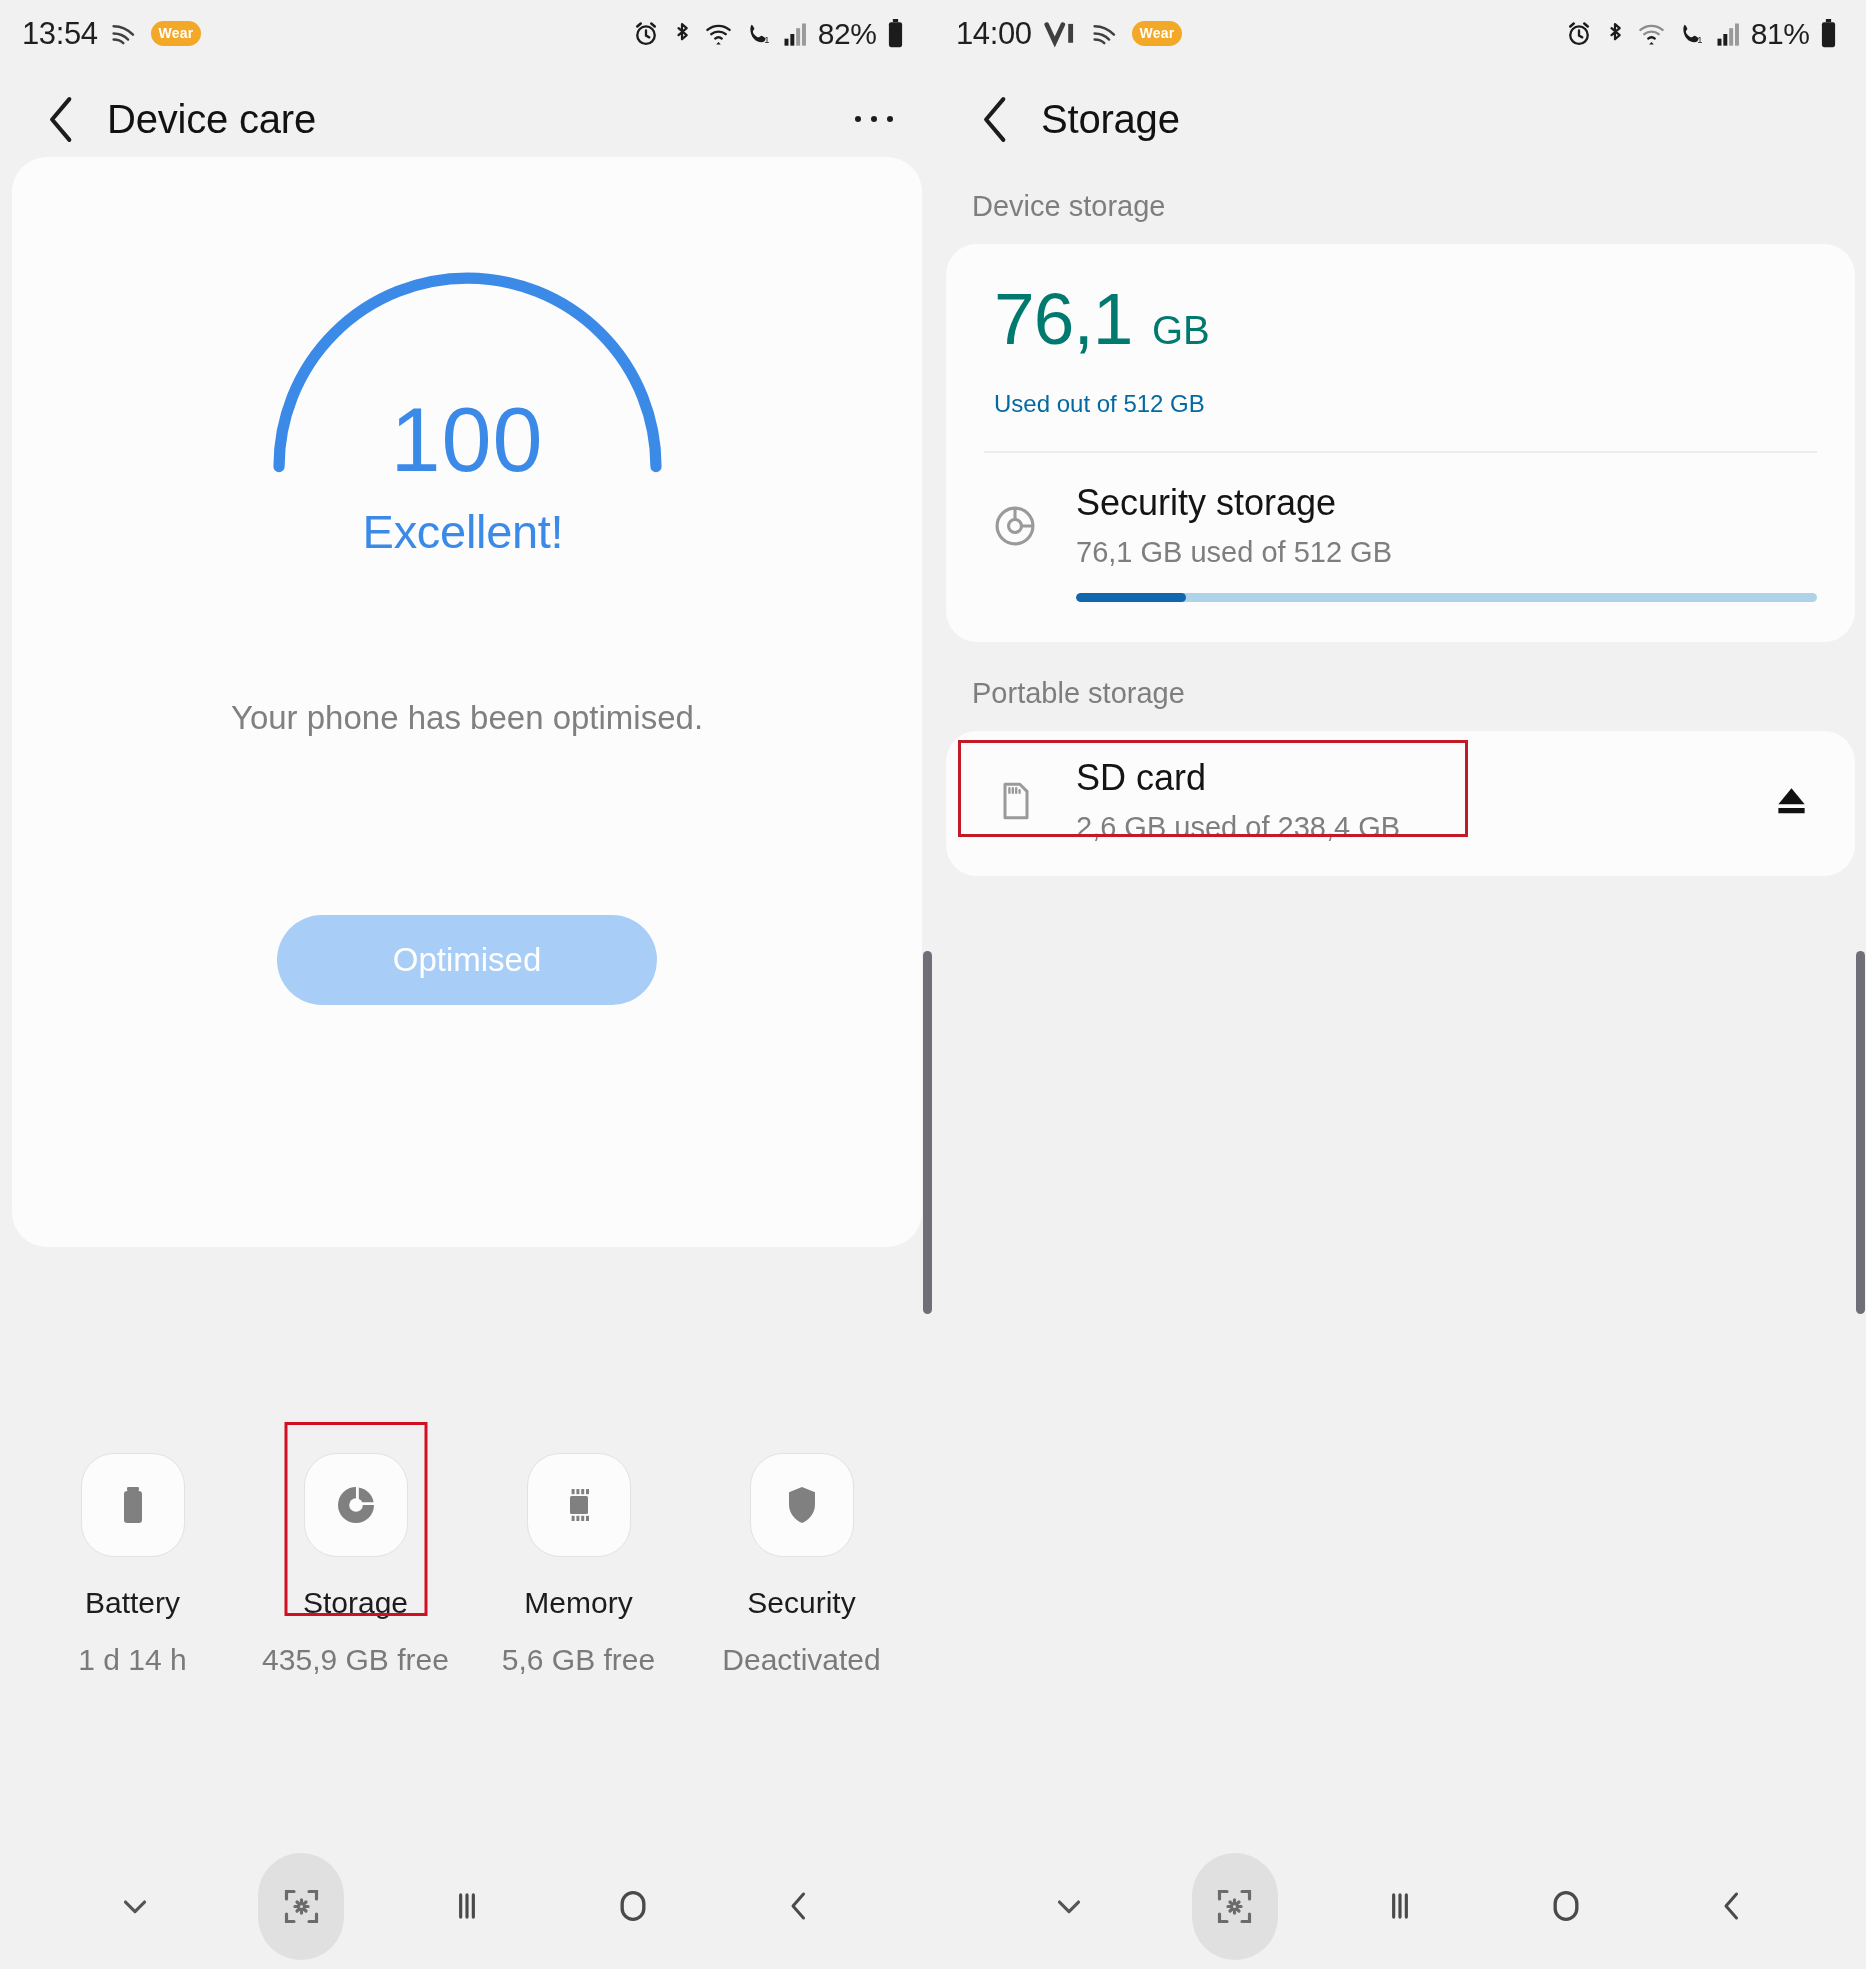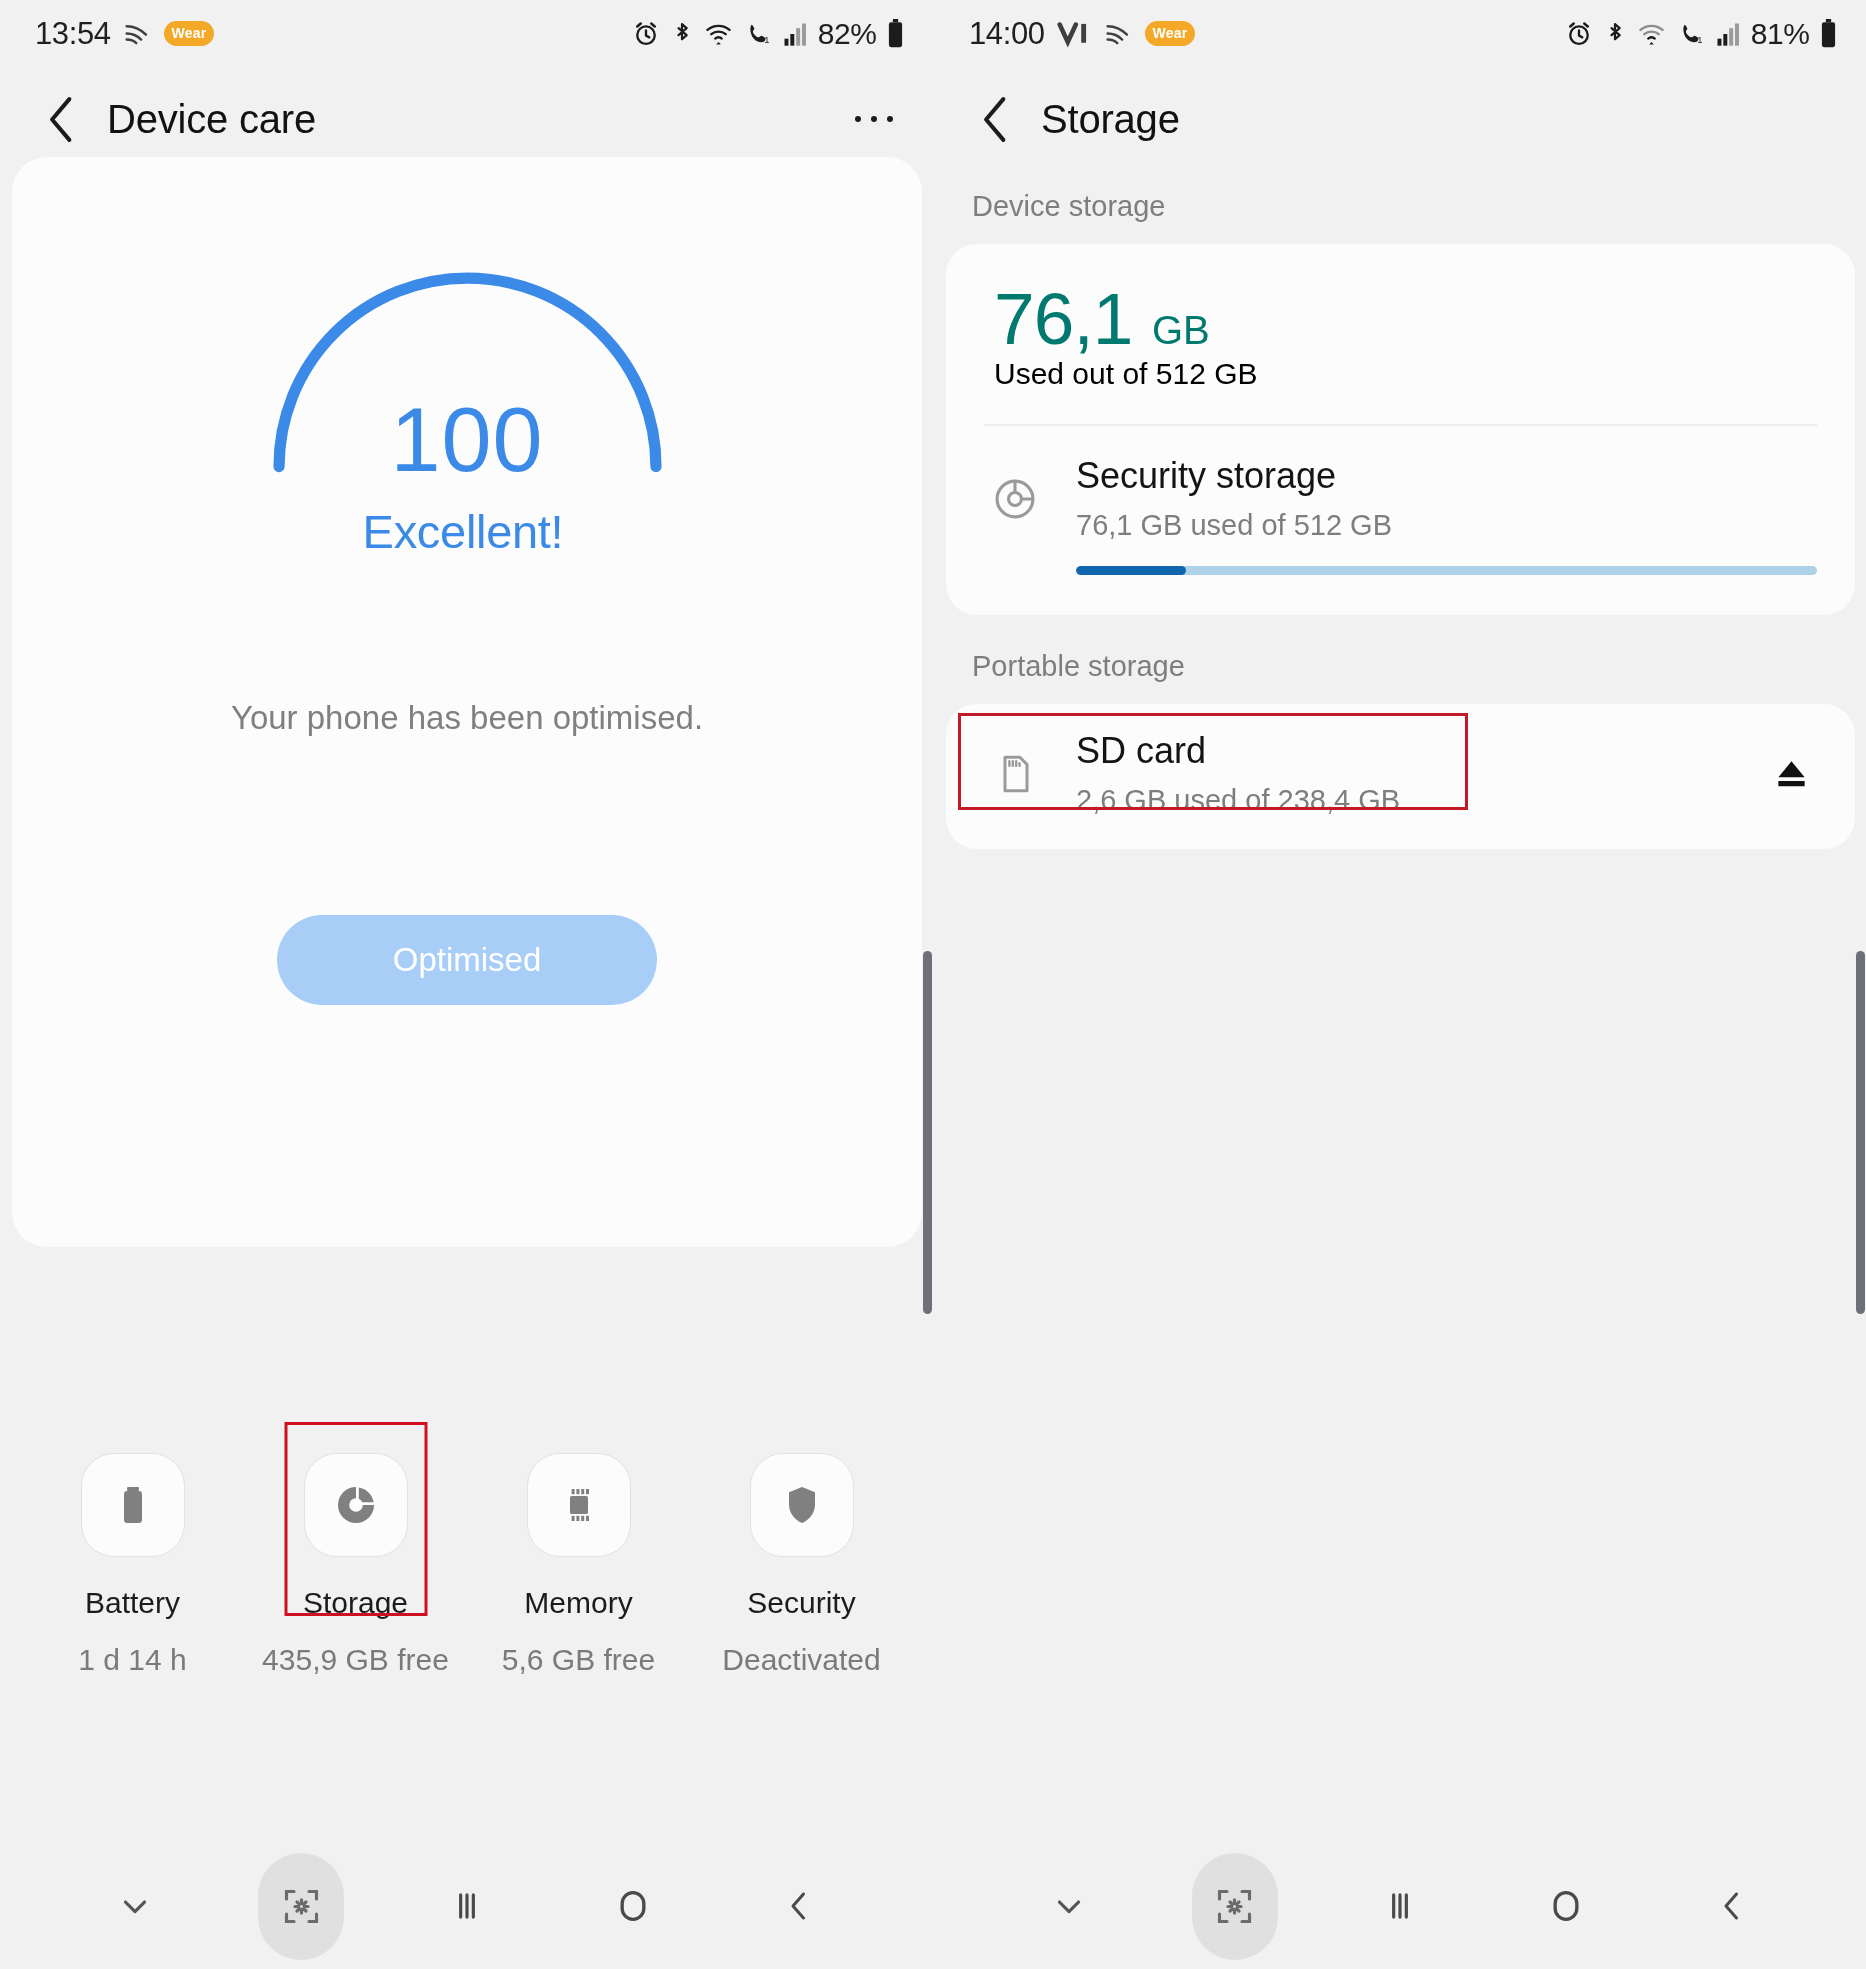--- a/index.html
+++ b/index.html
@@ -15,21 +15,21 @@
     width: 934px; height: 1970px;
     background: #f1f1f1;
     overflow: hidden;
   }
   .panel.right { width: 933px; }
 
   
   .statusbar {
     height: 67px;
     display: flex; align-items: center;
-    padding: 0 29px 0 35px;
+    padding: 0 29px 0 22px;
     font-size: 30px; color: #1c1c1c;
   }
   .sb-left { display: flex; align-items: center; gap: 12px; }
   .sb-time { font-size: 31px; letter-spacing: -0.4px; color: #1f1f1f; }
   .sb-right { margin-left: auto; display: flex; align-items: center; gap: 9.5px; }
   .sb-batt-pct { font-size: 30px; color: #1f1f1f; letter-spacing:-0.4px;}
   .wear-badge {
     background: #f3a827; color: #fff;
     border-radius: 864px;
     font-size: 14px; font-weight: bold;
@@ -144,22 +144,22 @@
     padding: 0 0 5.2px;
     position: relative;
   }
   .big-usage { padding: 38px 48px 7px; }
   .big-usage .num {
     font-size: 73px; color: #00796e; letter-spacing: -0.9px;
     line-height: 1;
   }
   .big-usage .num .unit { font-size: 40px; letter-spacing: 0; }
   .big-usage .sub {
-    margin-top: 2px;
-    font-size: 30px; color: #000000;
+    margin-top: 35px;
+    font-size: 24px; color: #0369a1;
   }
   .divider { height: 1.7px; background: #ececec; margin: 26px 38px 0; }
   .store-row {
     display: flex; align-items: flex-start;
     padding: 29px 38px 35px;
   }
   .store-icn { width: 61px; flex: 0 0 61px; padding-top: 19px; display:flex; justify-content:center;}
   .store-body { flex: 1; padding-left: 31px; }
   .store-title { font-size: 36px; color: #141414; }
   .store-sub { font-size: 29px; color: #7e7e7e; margin-top: 12px; }

